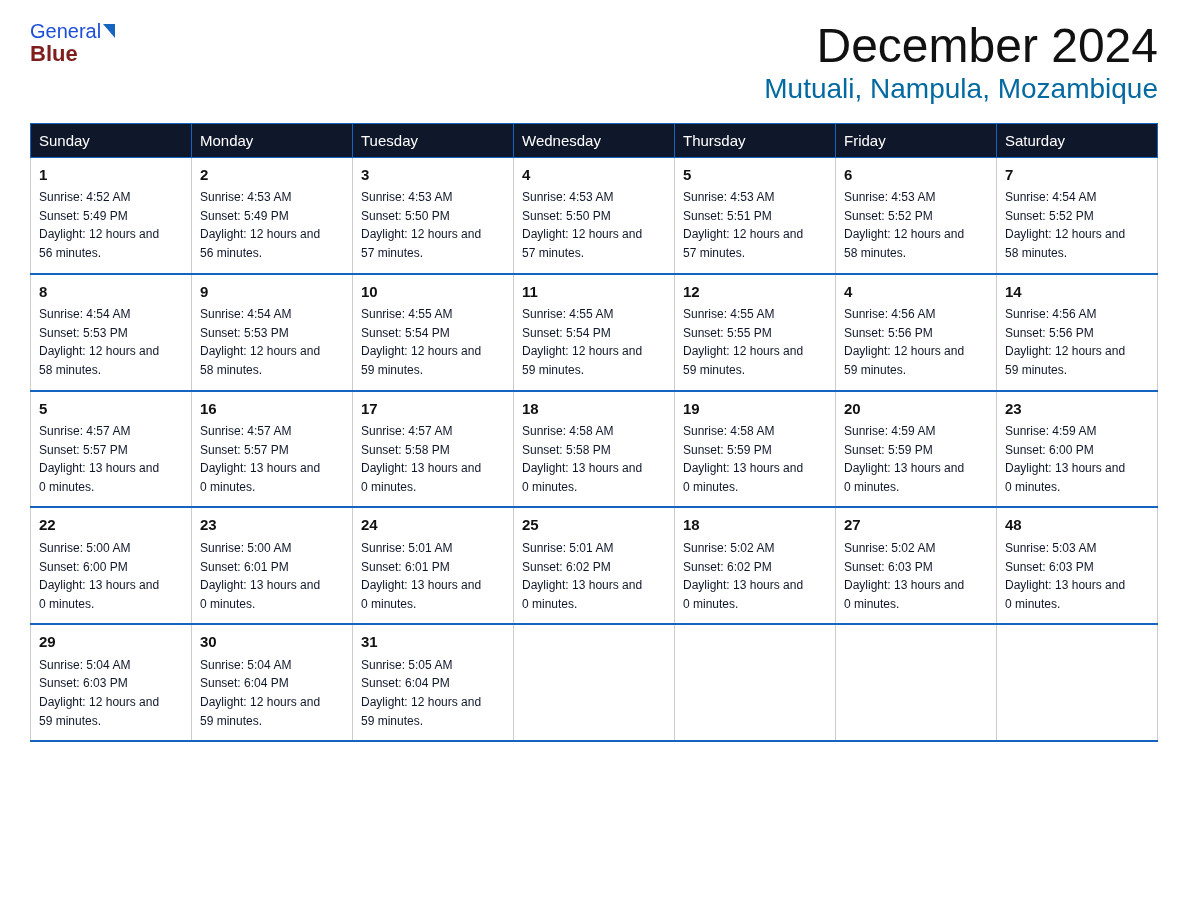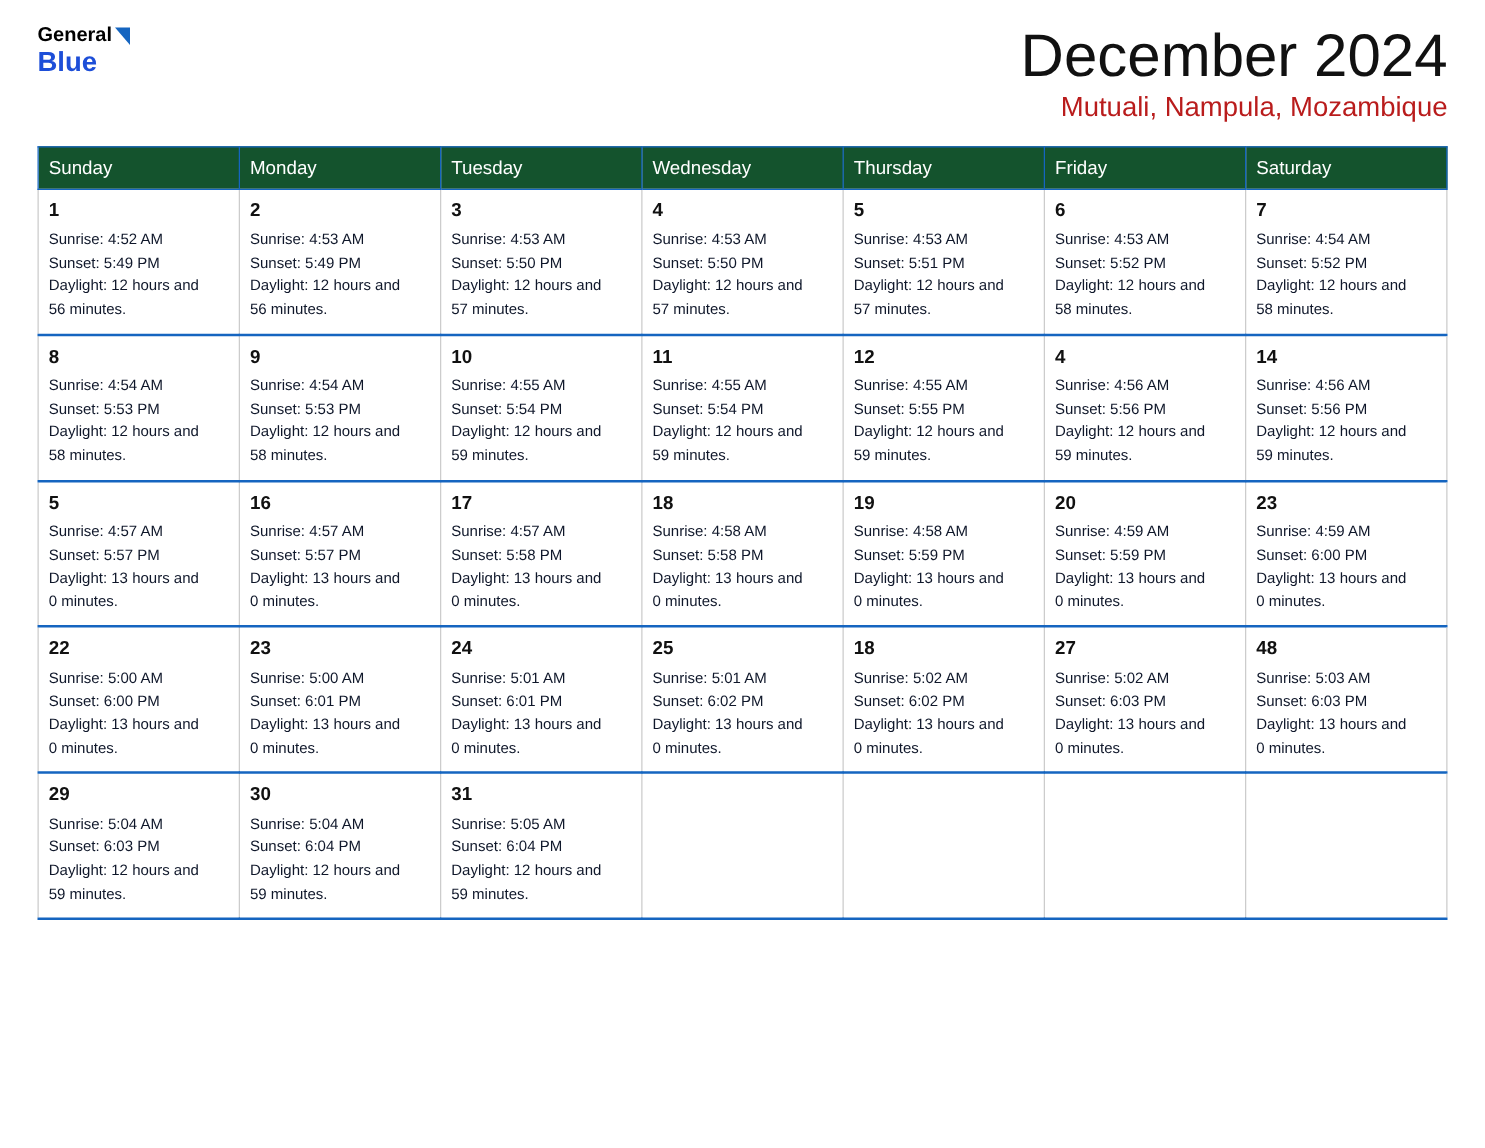--- a/index.html
+++ b/index.html
@@ -14,23 +14,23 @@
       justify-content: space-between;
       align-items: flex-start;
       margin-bottom: 18px;
     }
     .logo {
       display: flex;
       flex-direction: column;
       align-items: flex-start;
     }
     .logo-text {
-      font-size: 16px;
-      font-weight: bold;
-      color: #000000;
+      font-size: 20px;
+      font-weight: normal;
+      color: #1d4ed8;
       line-height: 1.1;
     }
     .logo-arrow {
       width: 0;
       height: 0;
       border-left: 12px solid transparent;
       border-right: 0px solid transparent;
       border-top: 14px solid #1565c0;
       display: inline-block;
       margin-left: 2px;
@@ -43,31 +43,31 @@
     .title-block {
       text-align: right;
     }
     .title-block h1 {
       font-size: 48px;
       font-weight: normal;
       color: #111;
       line-height: 1.1;
     }
     .title-block h2 {
-      font-size: 22px;
+      font-size: 28px;
       font-weight: normal;
-      color: #b91c1c;
+      color: #0369a1;
     }
     table {
       width: 100%;
       border-collapse: collapse;
       table-layout: fixed;
     }
     thead tr {
-      background-color: #14532d;
+      background-color: #0f172a;
     }
     thead th {
       color: #fff;
       font-size: 15px;
       font-weight: normal;
       padding: 8px 8px;
       text-align: left;
       border: 1px solid #1565c0;
     }
     tbody tr {
@@ -100,21 +100,21 @@
   </style>
 </head>
 <body>
 
 <div class="header">
   <div class="logo">
     <div class="logo-line">
       <span class="logo-text">General</span>
       <span class="logo-arrow"></span>
     </div>
-    <span class="logo-text" style="color:#1d4ed8; font-size:22px; font-weight:bold;">Blue</span>
+    <span class="logo-text" style="color:#7f1d1d; font-size:22px; font-weight:bold;">Blue</span>
   </div>
   <div class="title-block">
     <h1>December 2024</h1>
     <h2>Mutuali, Nampula, Mozambique</h2>
   </div>
 </div>
 
 <table>
   <thead>
     <tr>

